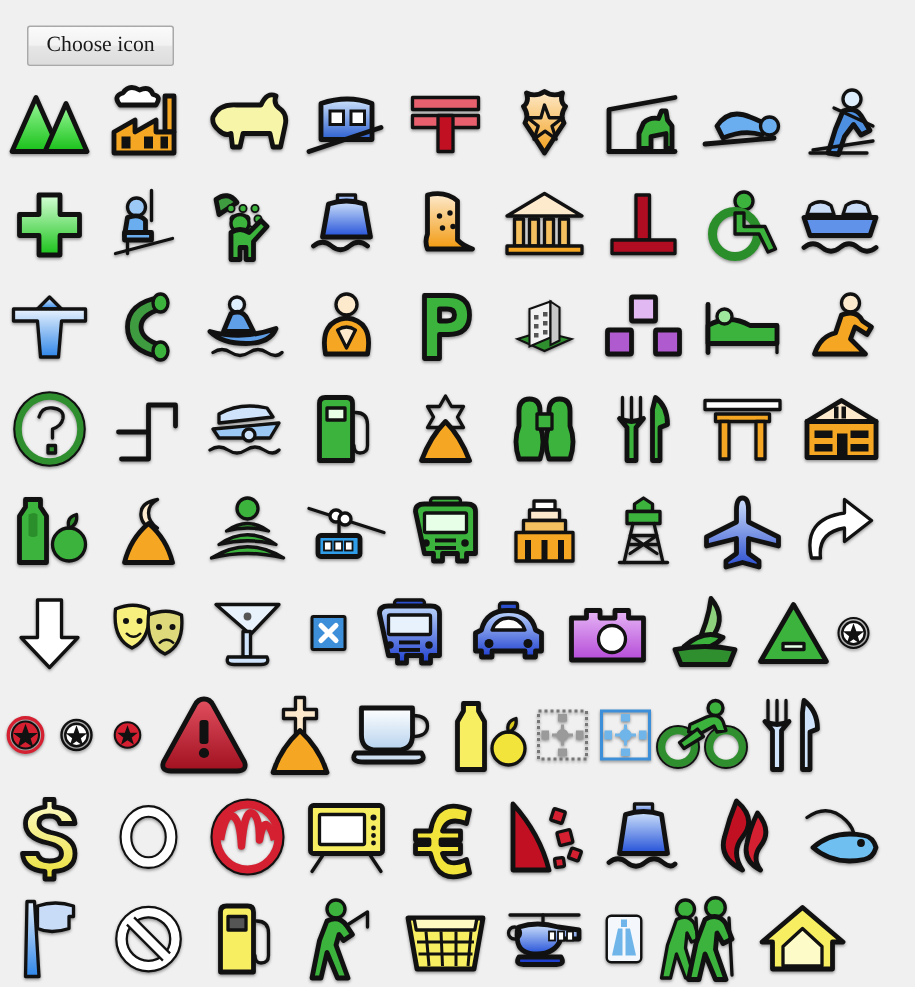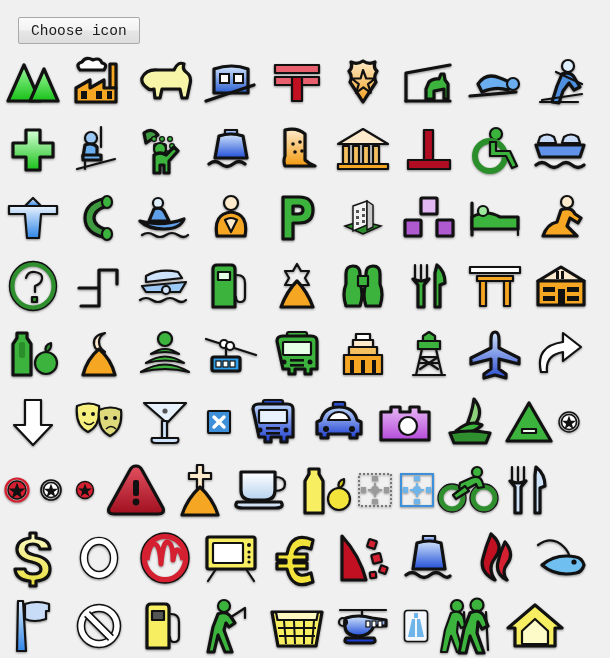--- a/index.html
+++ b/index.html
@@ -28,21 +28,21 @@
     height: 27px;
     padding: 0 12px;
     display: flex; align-items: center; justify-content: center;
     font-size: 14.5px;
     color: #1a1a1a;
     background: linear-gradient(to bottom, #fbfbfb 0%, #f2f2f2 48%, #e6e6e6 52%, #dddddd 100%);
     border: 1px solid #a9a9a9;
     border-radius: 2px;
     cursor: pointer;
     white-space: nowrap;
-    font-family: Liberation Mono, monospace;
+    font-family: Liberation Serif, serif;
   }
   
   #icon-grid {
     position: absolute;
     left: 0; top: 48px;
     width: 610px;
     height: 610px;
   }
   .icon-row {
     position: relative;

